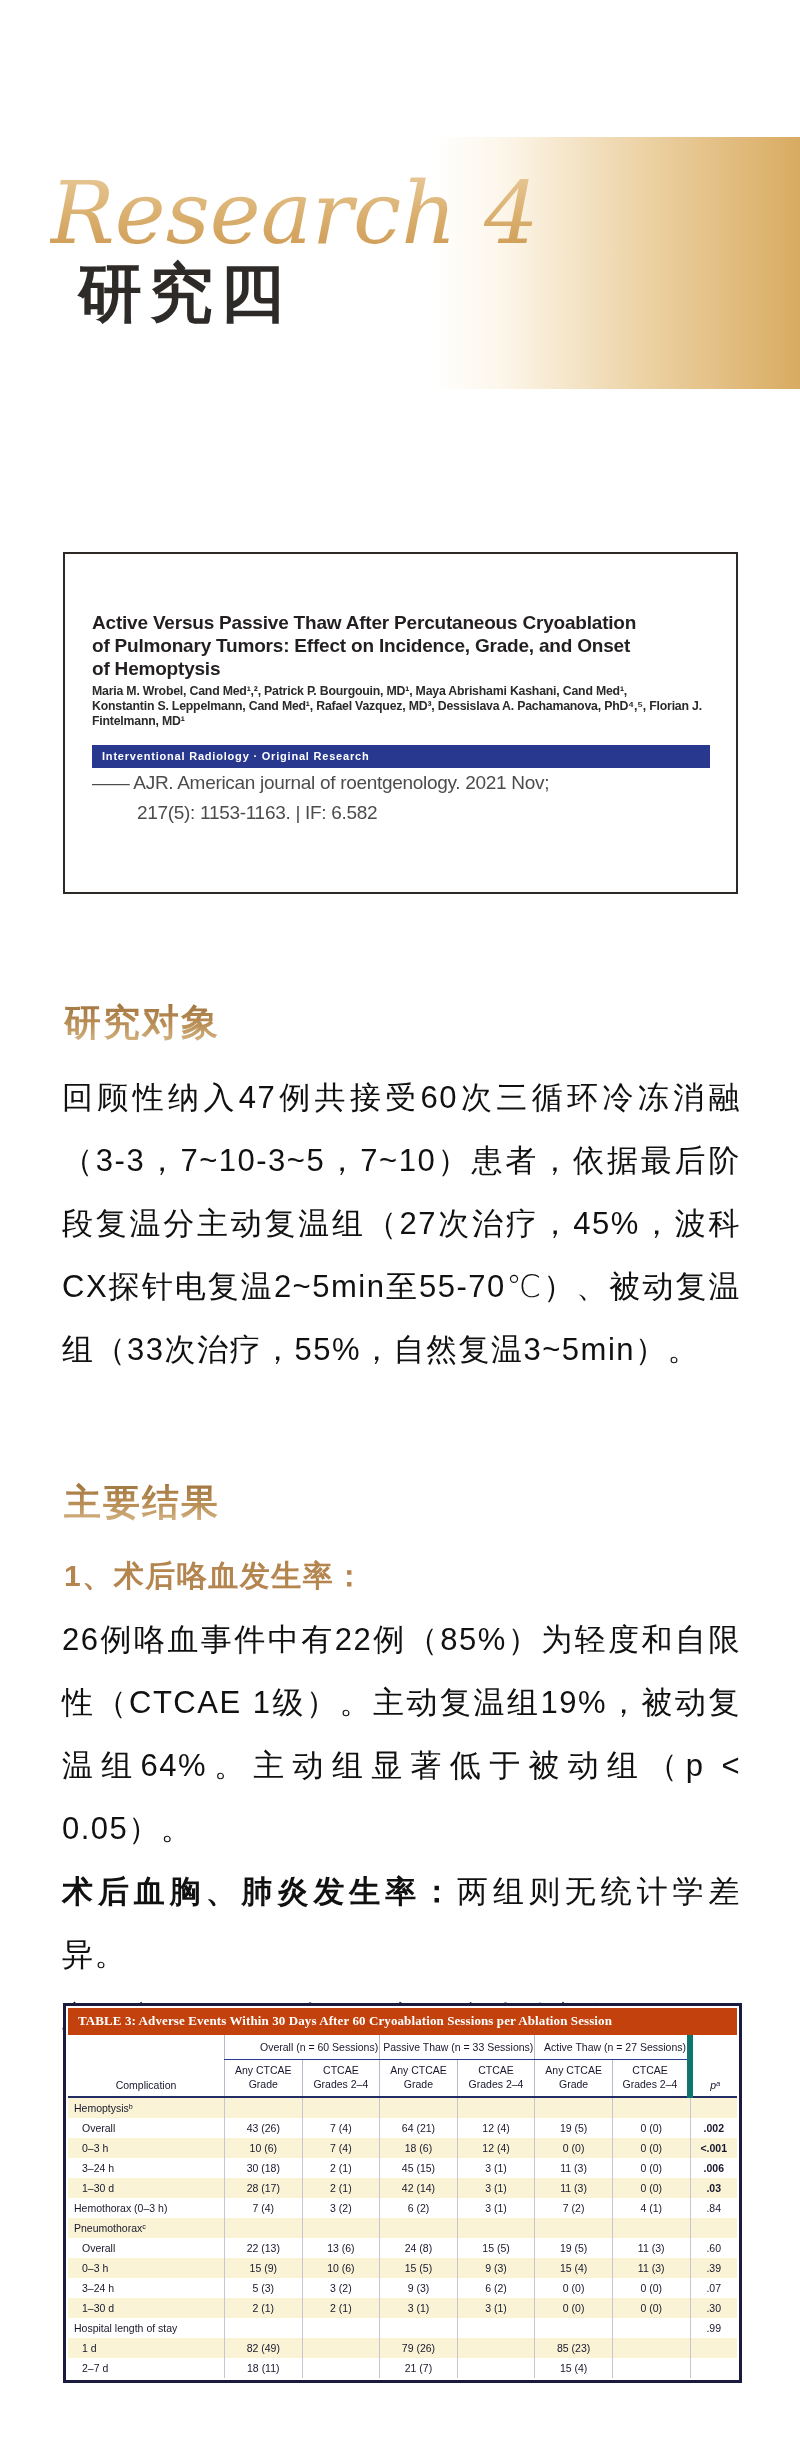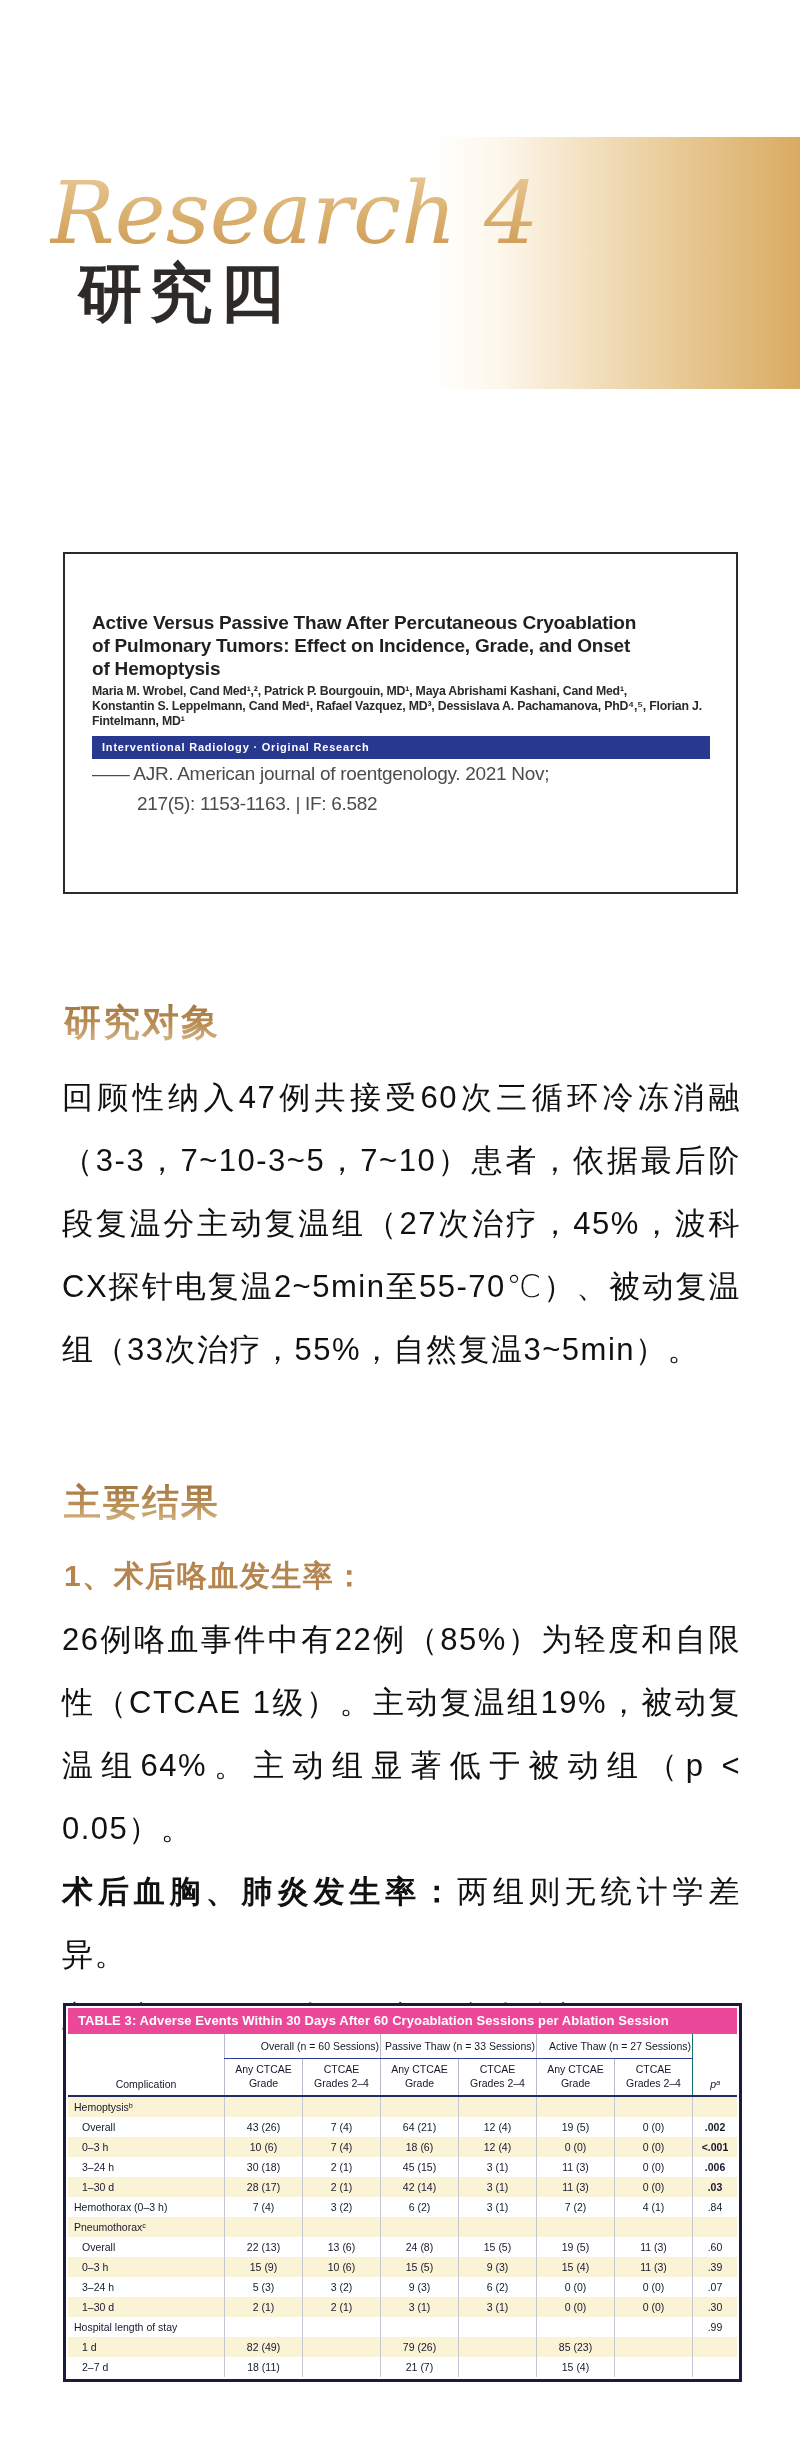--- a/index.html
+++ b/index.html
@@ -22,21 +22,21 @@
     font-family:"DejaVu Serif","Liberation Serif",serif;font-weight:700;
     font-size:64px;letter-spacing:7px;color:#2d2a28;}
 
   
   .paper-card{position:absolute;left:63px;top:552px;width:675px;height:342px;box-sizing:border-box;
     border:2px solid #2d2926;background:#ffffff;padding:57px 26px 0 27px;}
   .paper-title{font-weight:700;font-size:19px;line-height:23px;color:#231f20;
     white-space:pre-line;letter-spacing:-0.2px;}
   .paper-authors{margin-top:4px;font-size:12.3px;line-height:15px;font-weight:700;color:#2a2a2a;
     white-space:pre-line;letter-spacing:-0.2px;}
-  .journal-banner{margin-top:7px;height:23px;line-height:23px;background:#28388f;color:#ffffff;
+  .journal-banner{margin-top:16px;height:23px;line-height:23px;background:#28388f;color:#ffffff;
     font-size:11px;font-weight:700;letter-spacing:0.8px;padding-left:10px;}
   .citation{color:#4c4c4c;font-size:19px;line-height:30px;letter-spacing:-0.3px;}
   .citation .l2{padding-left:45px;}
 
   
   .gold-h{position:absolute;left:64px;
     font-family:"DejaVu Serif","Liberation Serif",serif;font-weight:700;font-size:37px;letter-spacing:2px;
     background:linear-gradient(180deg,#9c6f3a 0%,#bb9159 55%,#dcc094 100%);
     -webkit-background-clip:text;background-clip:text;color:transparent;}
   .h-study{top:998px;}
@@ -49,32 +49,32 @@
   .study-body{top:1066px;}
   .results-body{top:1608px;}
   .cjk-body p{margin:0;}
   .point-label{position:absolute;left:64px;top:1556px;font-size:30px;font-weight:700;
     color:#b5854f;letter-spacing:1.5px;}
   .bold-black{font-weight:700;}
 
   
   .tablewrap{position:absolute;left:63px;top:2003px;width:679px;box-sizing:border-box;
     border:3px solid #1b1b40;background:#ffffff;padding:2px;}
-  .ttitle{background:#ec4899;color:#ffffff;font-weight:700;font-size:13px;
-    padding:5px 10px 6px;letter-spacing:0.1px;}
+  .ttitle{background:#c2410c;color:#ffffff;font-weight:700;font-size:13px;
+    padding:5px 10px 6px;letter-spacing:0.1px;font-family:Liberation Serif, serif;}
   .aetable{width:100%;border-collapse:collapse;font-size:10.5px;color:#17172c;table-layout:fixed;}
   .aetable th{font-weight:400;}
   .aetable thead{border-bottom:2px solid #232c63;}
   .aetable th.compl{width:152px;text-align:center;vertical-align:bottom;padding:0 2px 5px;}
   .aetable th.pw{width:40px;}
   .aetable th.group{border-left:1px solid #b9b9c9;border-bottom:1px solid #2b3a92;
     text-align:right;vertical-align:middle;padding:6px 1px;}
   .aetable th.sub{border-left:1px solid #b9b9c9;text-align:center;vertical-align:bottom;
     padding:4px 2px 5px;white-space:pre-line;line-height:1.3;}
-  .aetable th.phead{border-left:1px solid #0f766e;font-style:italic;vertical-align:bottom;
+  .aetable th.phead{border-left:6px solid #0f766e;font-style:italic;vertical-align:bottom;
     text-align:center;padding:0 2px 5px;}
   .aetable tbody td{padding:4px 2px;text-align:center;border-left:1px solid #c6c6d2;}
   .aetable tbody td.lbl{text-align:left;padding-left:6px;border-left:none;}
   .aetable tbody td.ind{padding-left:14px;}
   .aetable tbody tr:nth-child(odd){background:#faf3d6;}
   .aetable td.pcol{font-weight:400;}
   .aetable td.pcol.b{font-weight:700;}
 </style>
 </head>
 <body>

